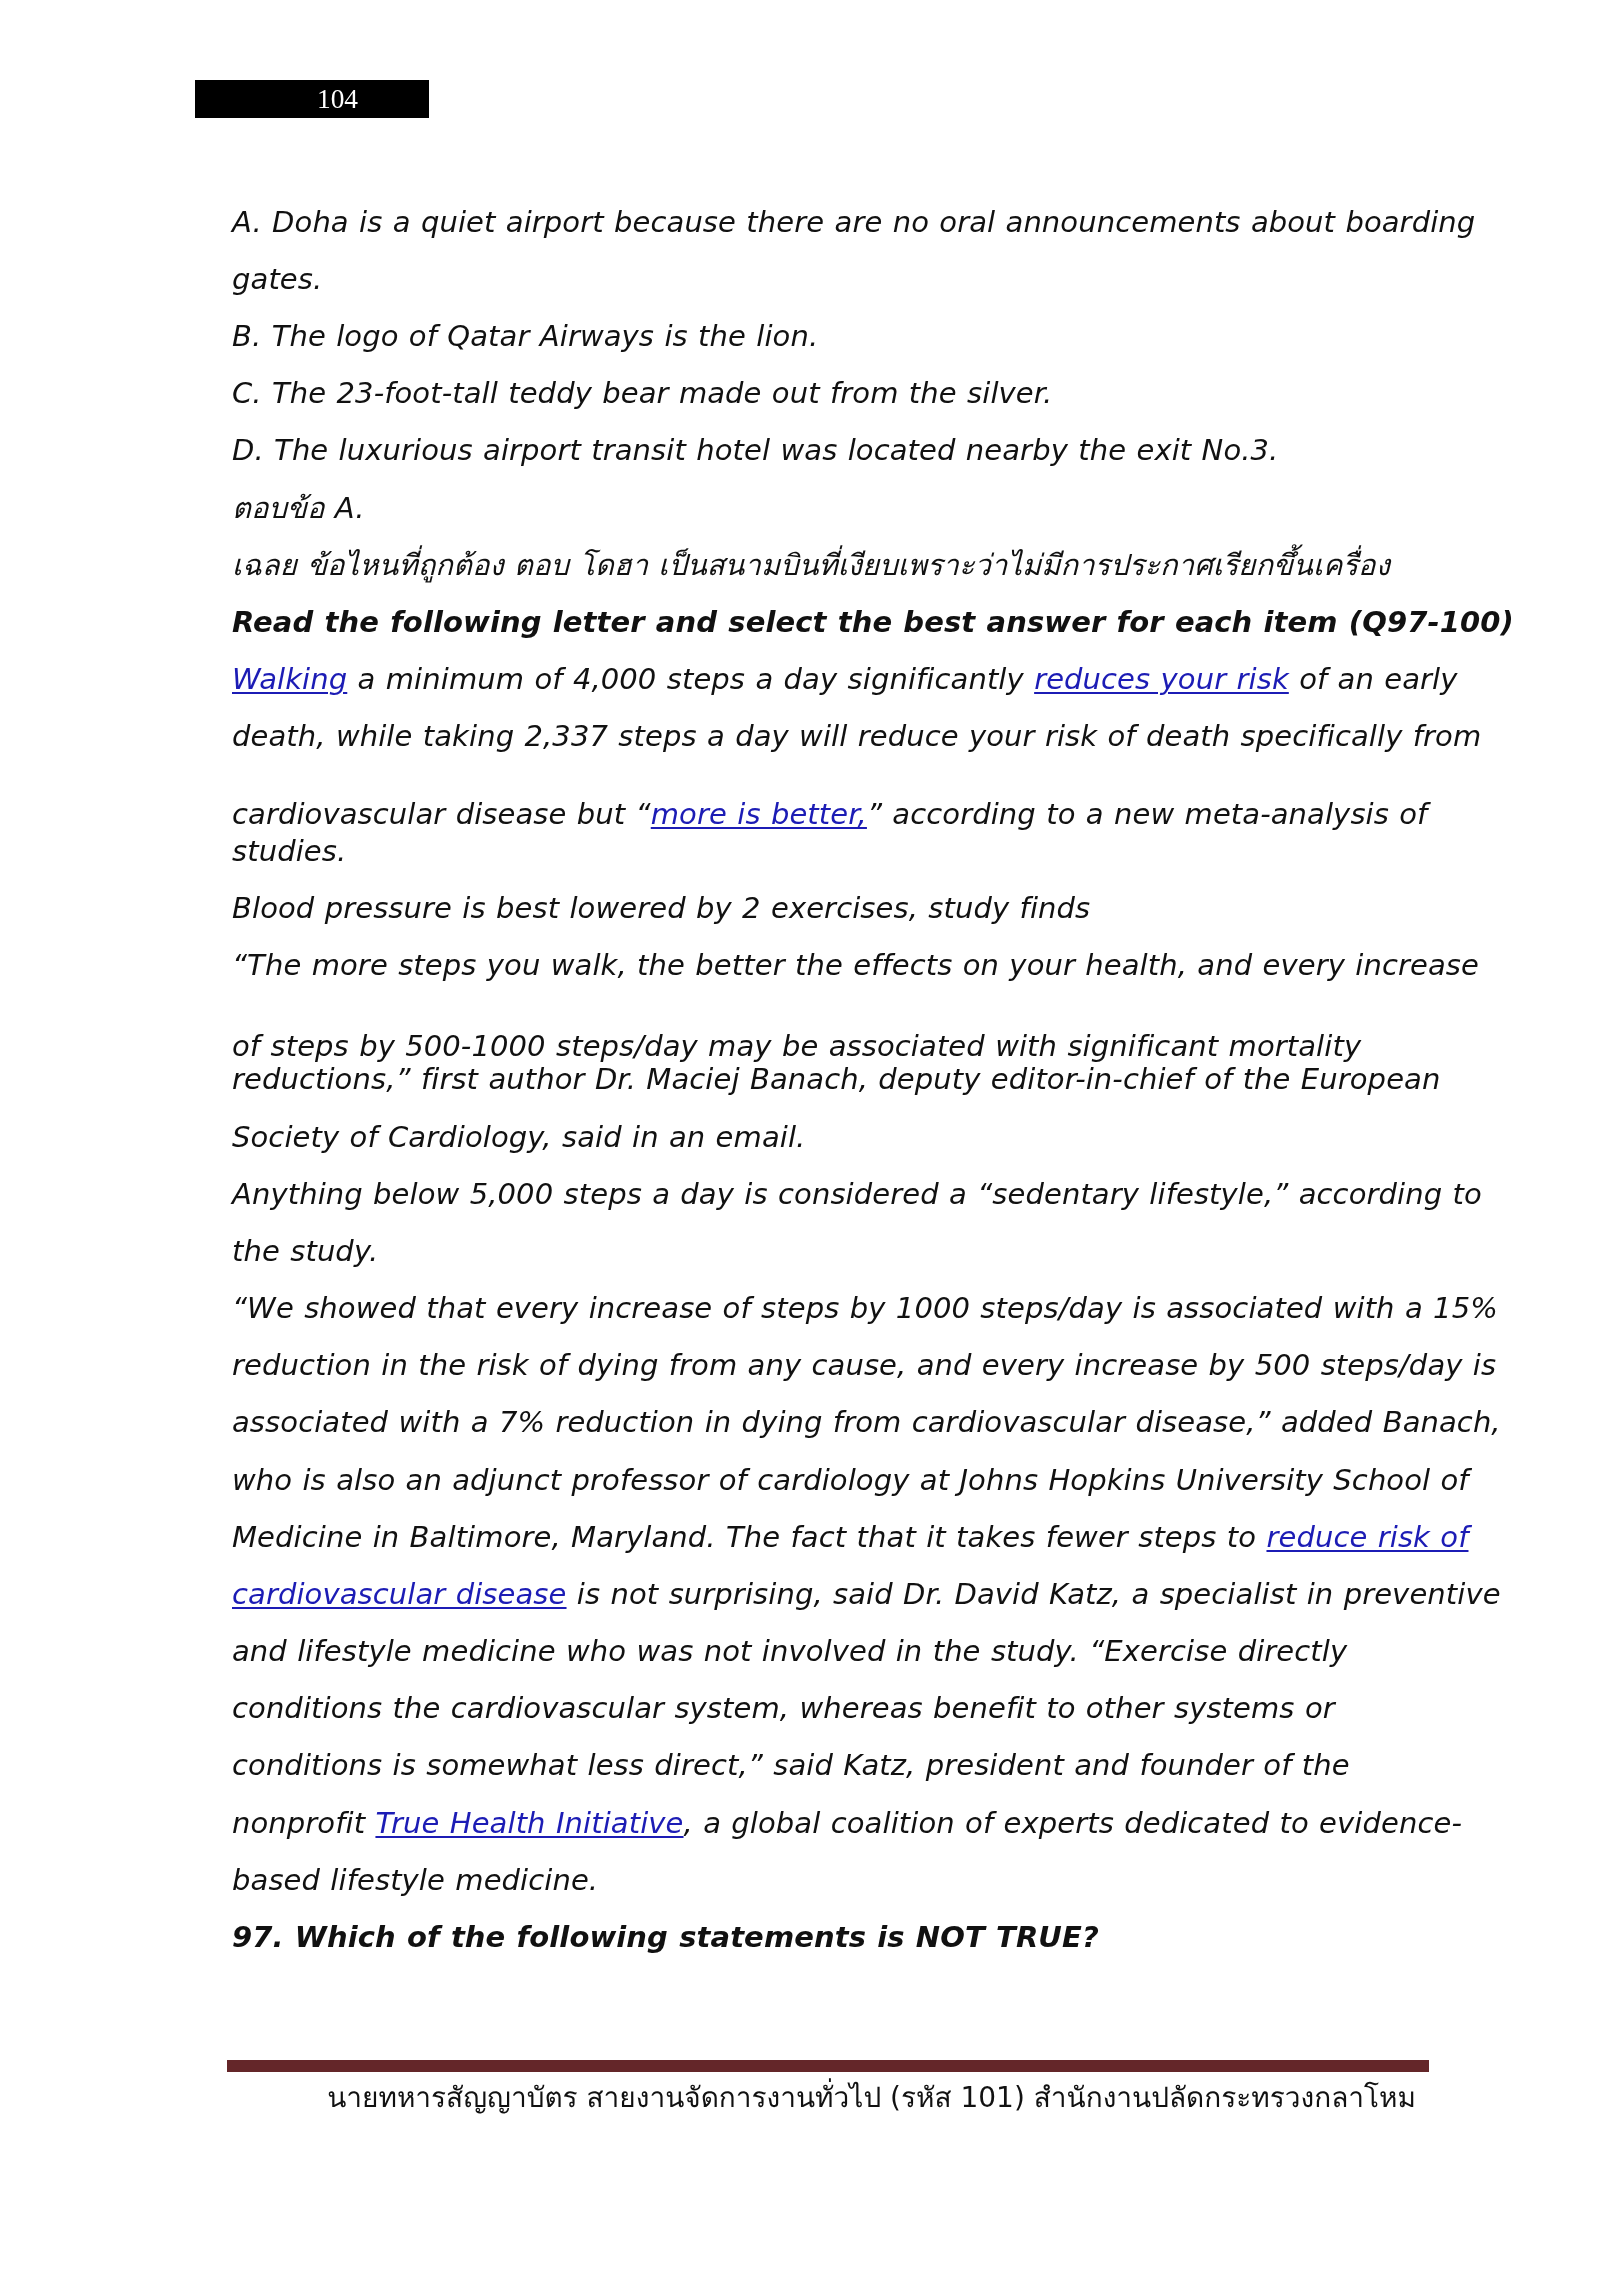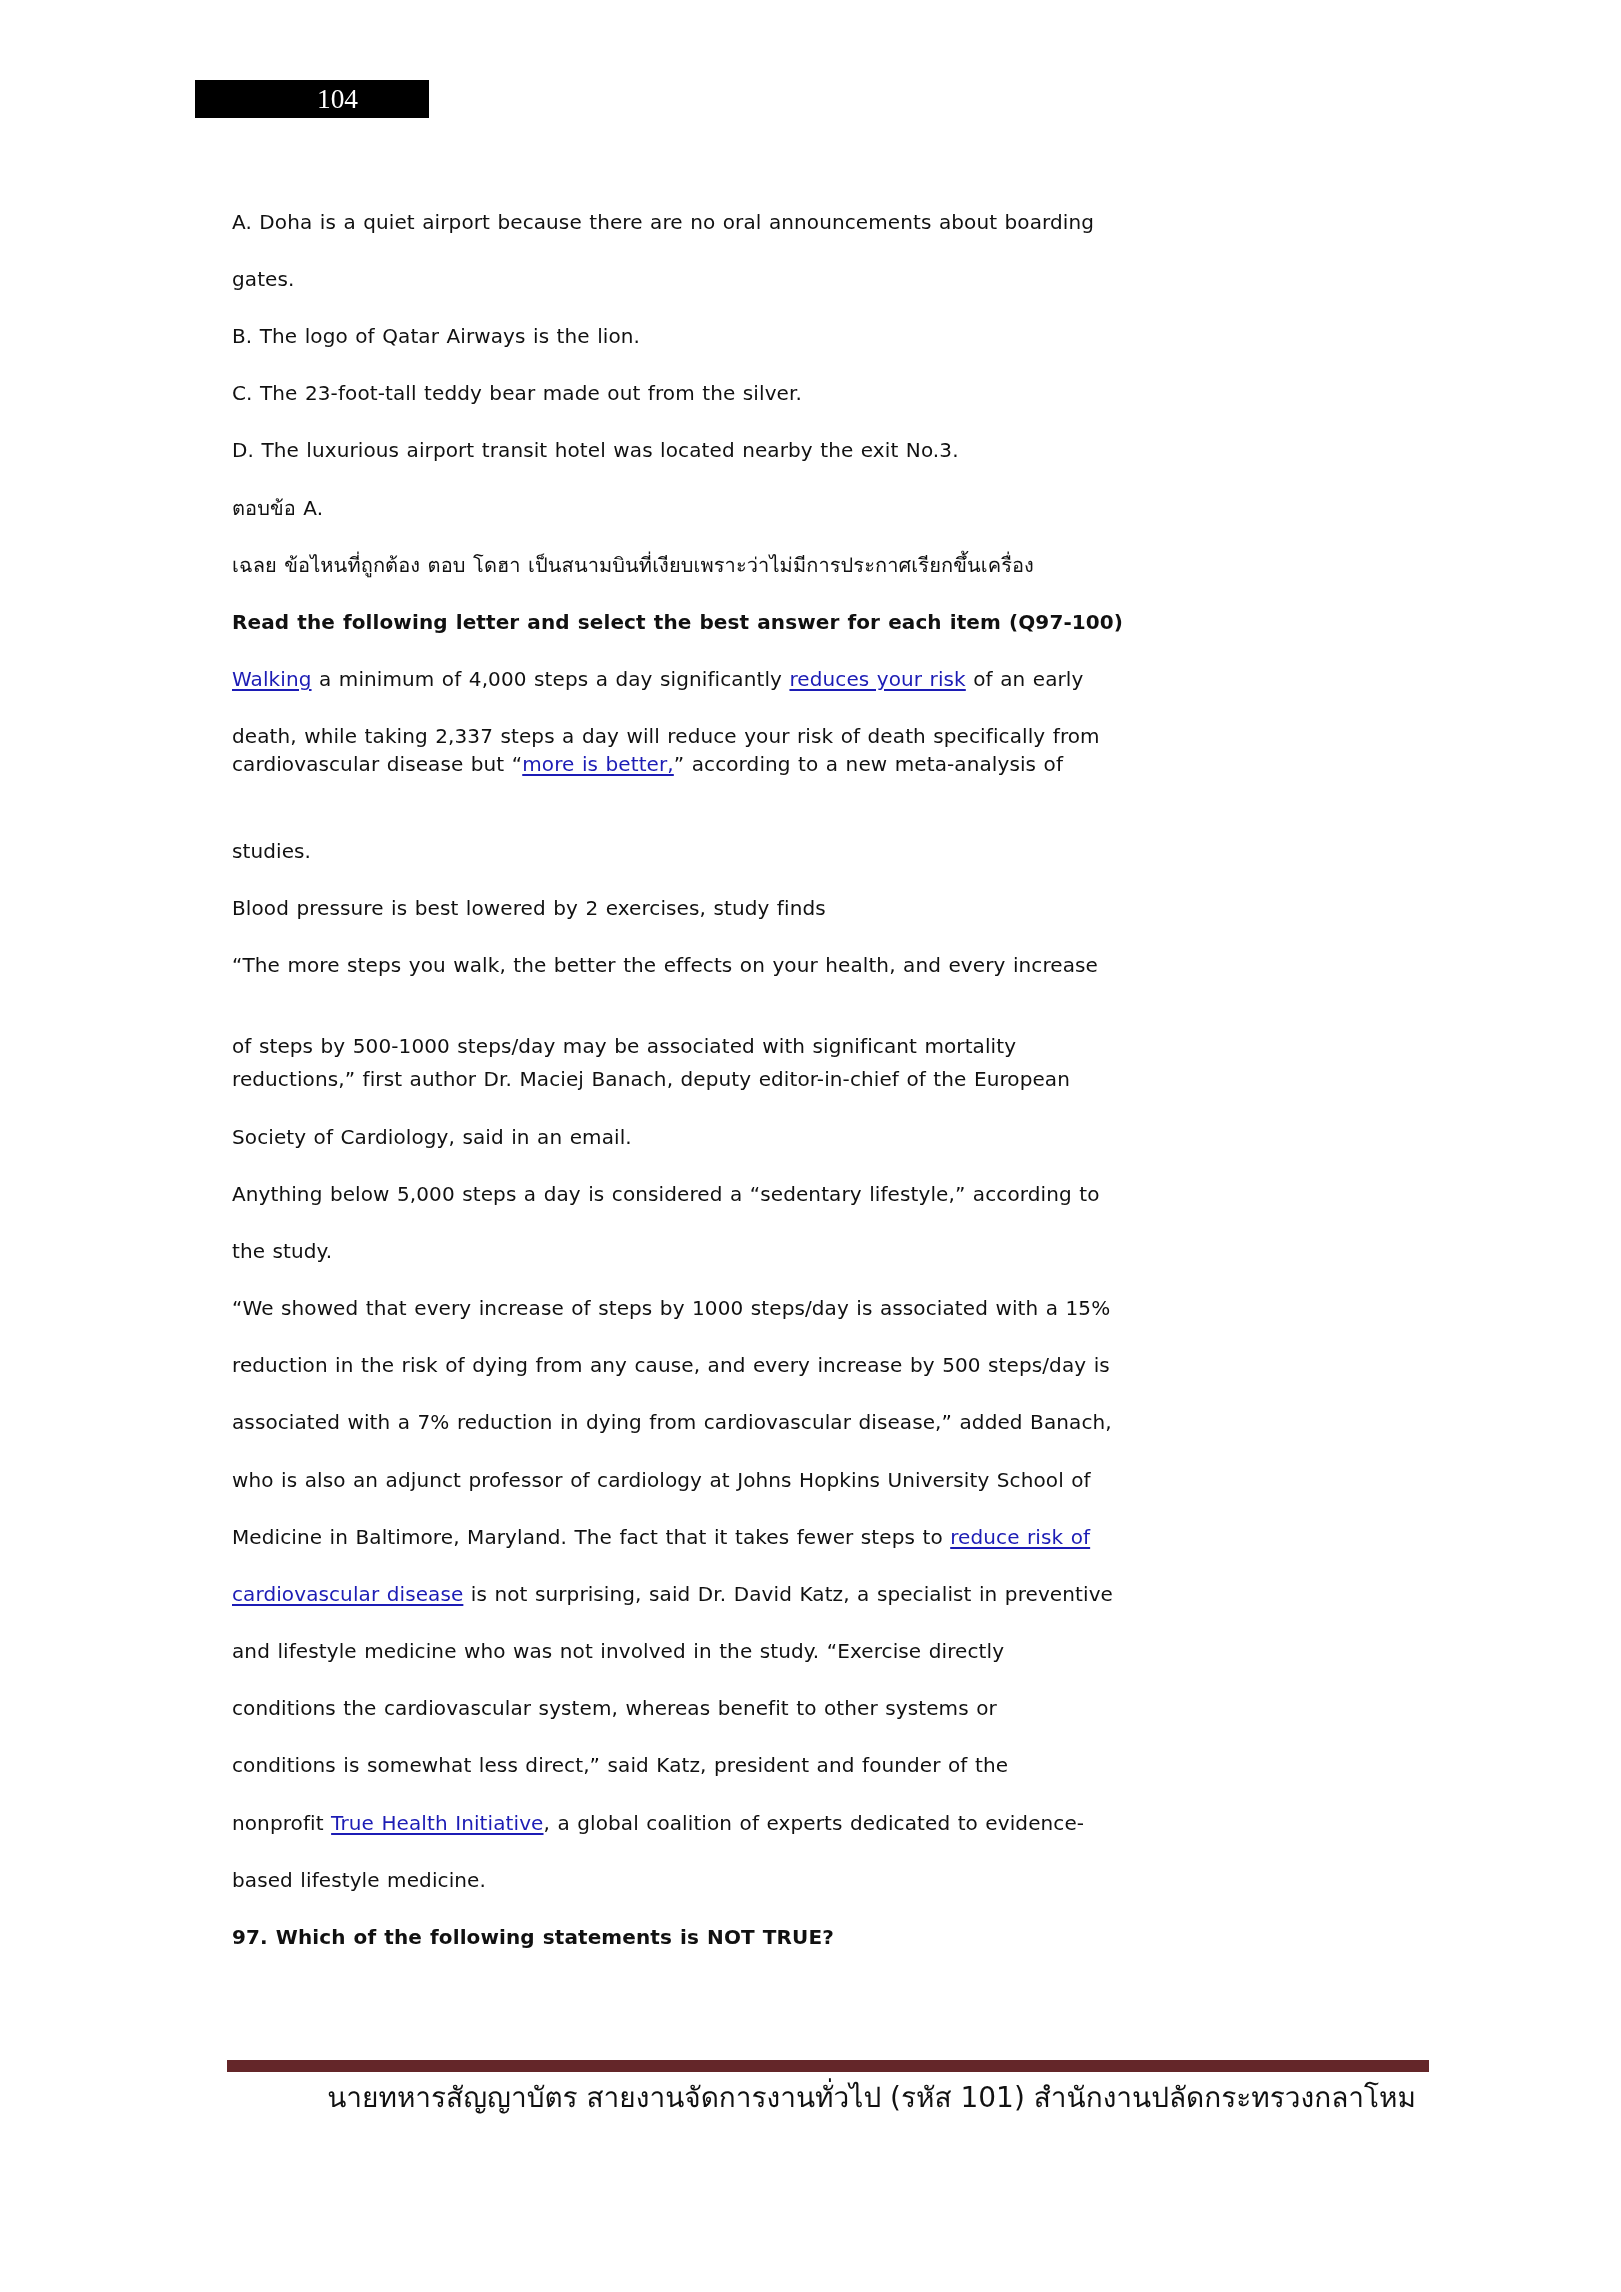--- a/index.html
+++ b/index.html
@@ -3,22 +3,22 @@
 <meta charset="utf-8">
 <style>
   html, body { margin: 0; padding: 0; background: #ffffff; }
   body { width: 1621px; height: 2293px; position: relative; overflow: hidden;
          font-family: "DejaVu Sans", sans-serif; color: #111111; }
   .page-num-bar { position: absolute; left: 195px; top: 80px; width: 234px; height: 38px;
                   background: #000000; }
   .page-num { position: absolute; left: 8px; right: 0; top: 3.9px; text-align: center;
               color: #ffffff; font-family: "Liberation Serif", "DejaVu Serif", serif; font-size: 27.4px; line-height: 31px; margin-left: 43px; }
   .body-text { position: absolute; left: 232px; top: 0; width: 1215px; }
-  .line { position: absolute; left: 0; white-space: nowrap; font-size: 20px; line-height: 29px;
-          letter-spacing: 0.1px; word-spacing: 1px; }
+  .line { position: absolute; left: 0; white-space: nowrap; font-size: 29px; line-height: 29px;
+          letter-spacing: 0.1px; word-spacing: 1px; font-style: italic; }
   .line.bold { font-weight: bold; }
   a.link { color: #1c1cb5; text-decoration: underline; text-decoration-thickness: 2px; text-underline-offset: 2.9px; }
   .footer-rule { position: absolute; left: 227px; top: 2060px; width: 1202px; height: 11.8px; background: #642629; }
   .footer-text { position: absolute; right: 205px; top: 2082px; white-space: nowrap; font-size: 28px; line-height: 31px; color: #111111; text-align: center; }
 </style>
 </head>
 <body>
 
 <div class="page-num-bar">
   <div class="page-num">104</div>
@@ -28,21 +28,21 @@
     <div class="line" style="top: 208px;"><span>A. Doha is a quiet airport because there are no oral announcements about boarding</span></div>
     <div class="line" style="top: 265px;"><span>gates.</span></div>
     <div class="line" style="top: 322px;"><span>B. The logo of Qatar Airways is the lion.</span></div>
     <div class="line" style="top: 379px;"><span>C. The 23-foot-tall teddy bear made out from the silver.</span></div>
     <div class="line" style="top: 436px;"><span>D. The luxurious airport transit hotel was located nearby the exit No.3.</span></div>
     <div class="line" style="top: 494px;"><span>ตอบข้อ A.</span></div>
     <div class="line" style="top: 551px;"><span>เฉลย ข้อไหนที่ถูกต้อง ตอบ โดฮา เป็นสนามบินที่เงียบเพราะว่าไม่มีการประกาศเรียกขึ้นเครื่อง</span></div>
     <div class="line bold" style="top: 608px;"><span>Read the following letter and select the best answer for each item (Q97-100)</span></div>
     <div class="line" style="top: 665px;"><a class="link" style="color: rgb(28, 28, 181); text-align: center;">Walking</a><span> a minimum of 4,000 steps a day significantly </span><a class="link" style="color: rgb(28, 28, 181);">reduces your risk</a><span> of an early</span></div>
     <div class="line" style="top: 722px;"><span>death, while taking 2,337 steps a day will reduce your risk of death specifically from</span></div>
-    <div class="line" style="top: 750px;"><span>cardiovascular disease but “</span><a class="link" style="color: rgb(28, 28, 181);">more is better,</a><span>” according to a new meta-analysis of</span></div>
+    <div class="line" style="top: 800px;"><span>cardiovascular disease but “</span><a class="link" style="color: rgb(28, 28, 181);">more is better,</a><span>” according to a new meta-analysis of</span></div>
     <div class="line" style="top: 837px;"><span>studies.</span></div>
     <div class="line" style="top: 894px;"><span>Blood pressure is best lowered by 2 exercises, study finds</span></div>
     <div class="line" style="top: 951px;"><span>“The more steps you walk, the better the effects on your health, and every increase</span></div>
     <div class="line" style="top: 1032px;"><span>of steps by 500-1000 steps/day may be associated with significant mortality</span></div>
     <div class="line" style="top: 1065px;"><span>reductions,” first author Dr. Maciej Banach, deputy editor-in-chief of the European</span></div>
     <div class="line" style="top: 1123px;"><span>Society of Cardiology, said in an email.</span></div>
     <div class="line" style="top: 1180px;"><span>Anything below 5,000 steps a day is considered a “sedentary lifestyle,” according to</span></div>
     <div class="line" style="top: 1237px;"><span>the study.</span></div>
     <div class="line" style="top: 1294px;"><span>“We showed that every increase of steps by 1000 steps/day is associated with a 15%</span></div>
     <div class="line" style="top: 1351px;"><span>reduction in the risk of dying from any cause, and every increase by 500 steps/day is</span></div>

